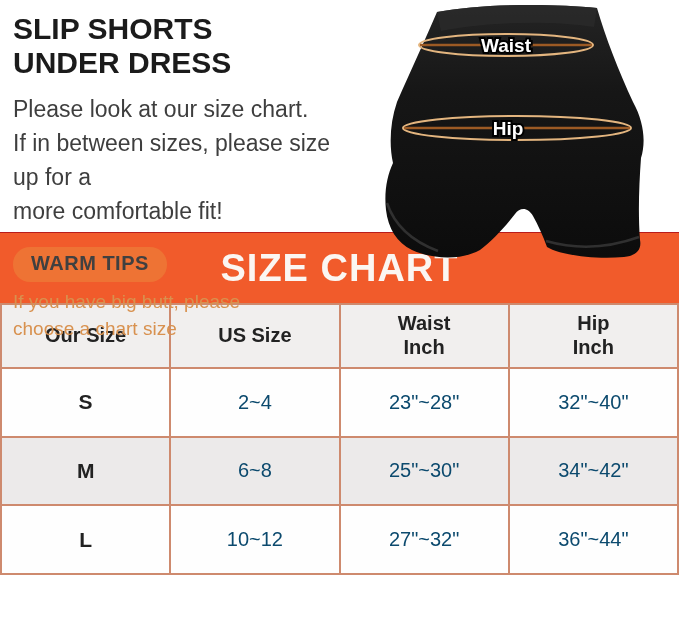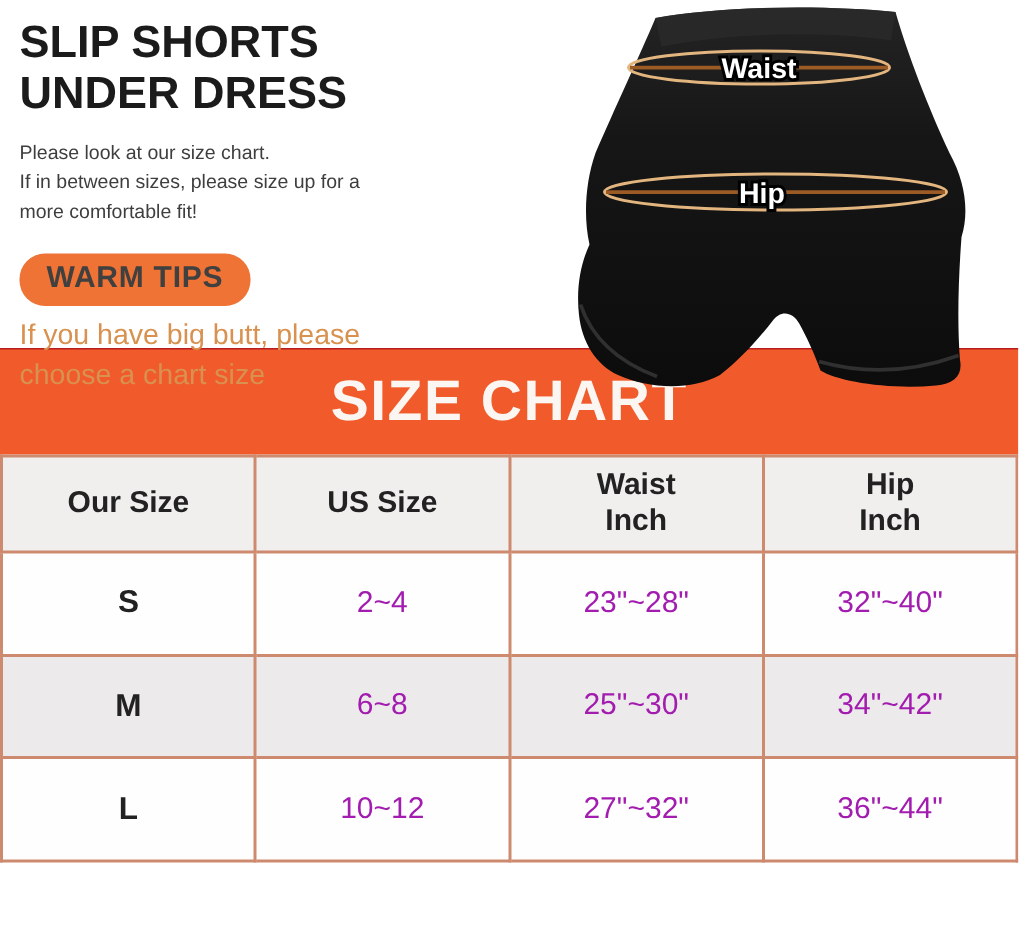--- a/index.html
+++ b/index.html
@@ -28,21 +28,21 @@
   .main-title {
     font-size: 30px;
     font-weight: bold;
     color: #1b1b1b;
     line-height: 1.12;
     letter-spacing: 0px;
     white-space: pre-line;
   }
   .description {
     margin-top: 13px;
-    font-size: 13px;
+    font-size: 23px;
     color: #3e3e3e;
     line-height: 1.48;
     white-space: pre-line;
   }
   .warm-tips-badge {
     display: inline-block;
     margin-top: 19px;
     background: #ee7334;
     color: #404040;
     font-size: 20px;
@@ -95,21 +95,21 @@
   table.size-table {
     width: 100%;
     height: 272px;
     border-collapse: collapse;
     table-layout: fixed;
   }
   .size-table th, .size-table td {
     border: 2px solid #ce8a6e;
     text-align: center;
     vertical-align: middle;
-    color: #a21caf;
+    color: #0c4a6e;
   }
   .size-table th {
     height: 64px;
     background: #f1efee;
     font-size: 20px;
     font-weight: bold;
     line-height: 1.18;
     white-space: pre-line;
     color: #222222;
   }

